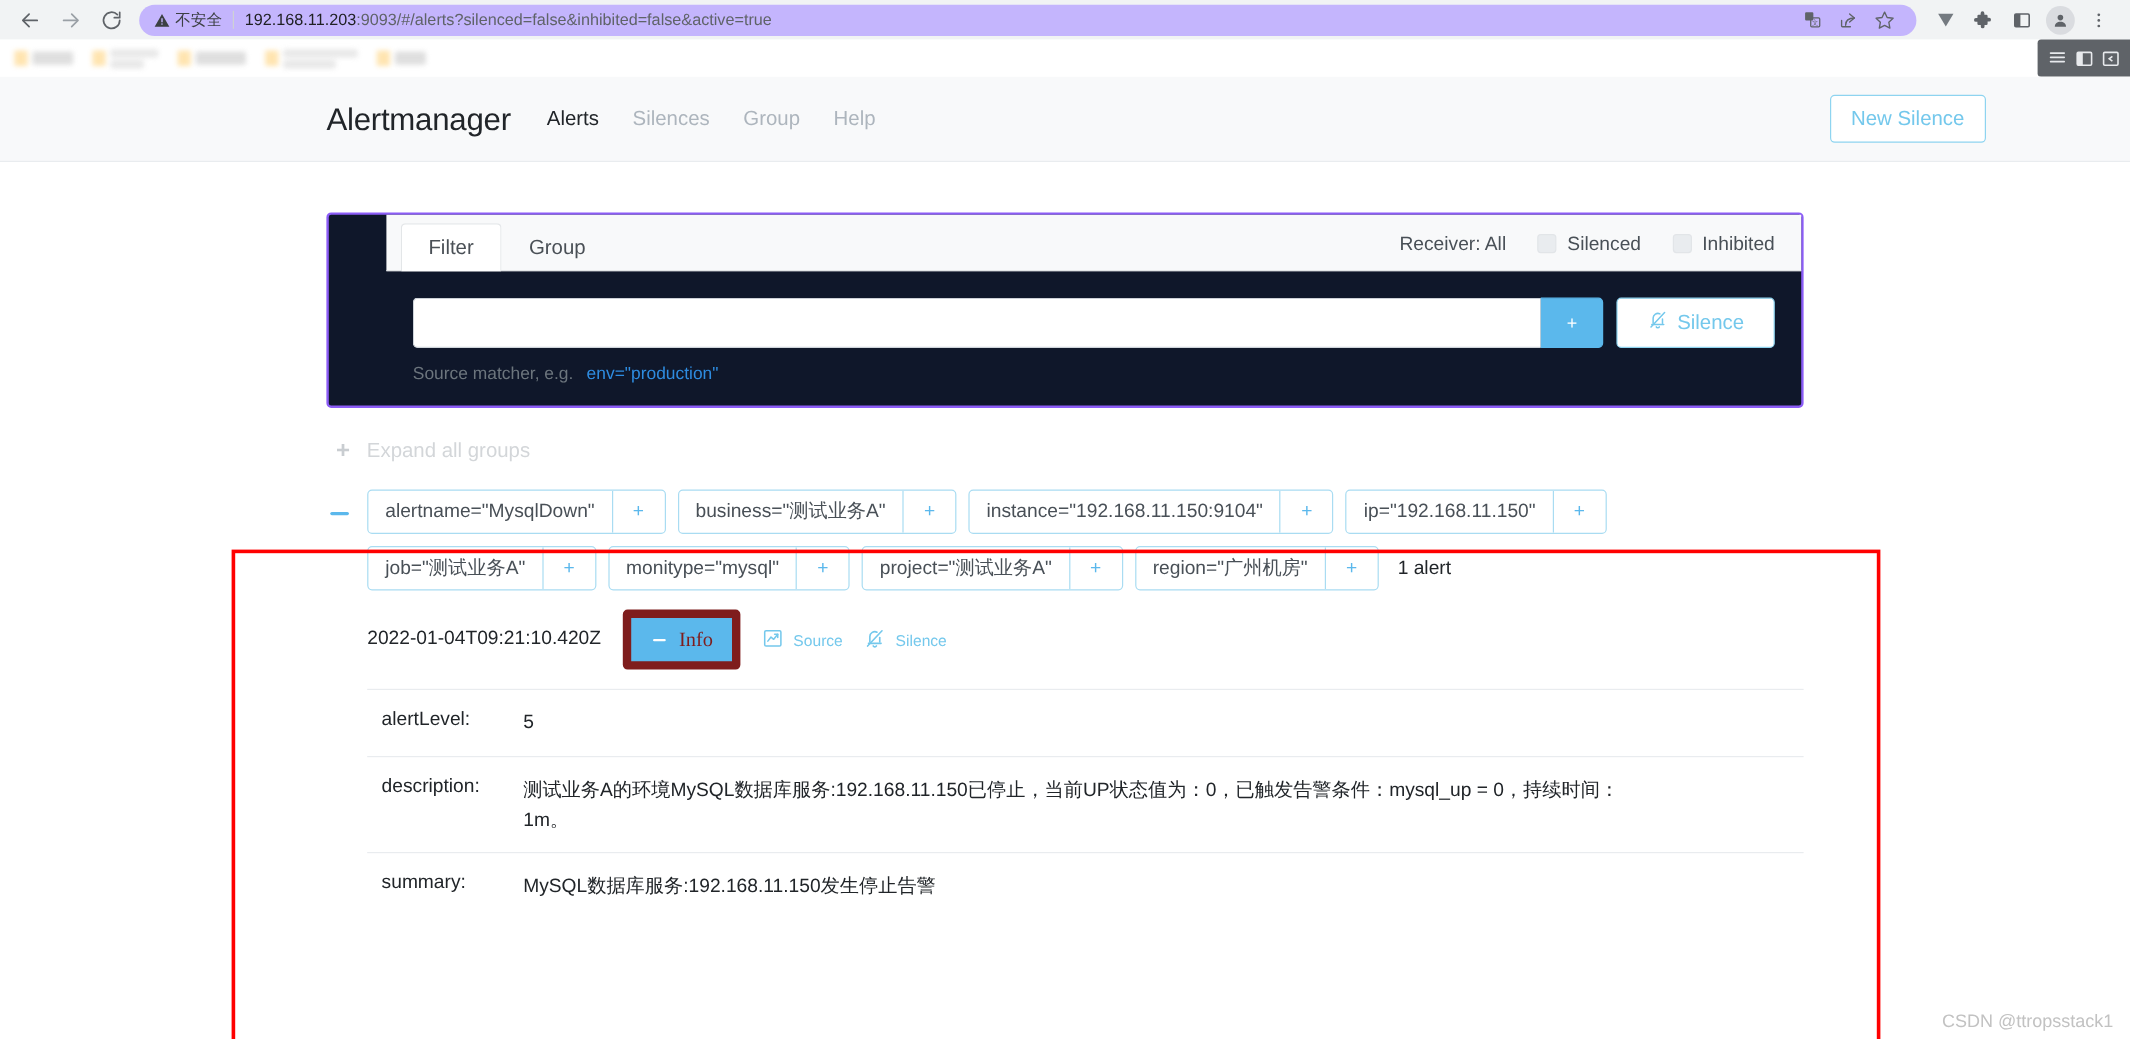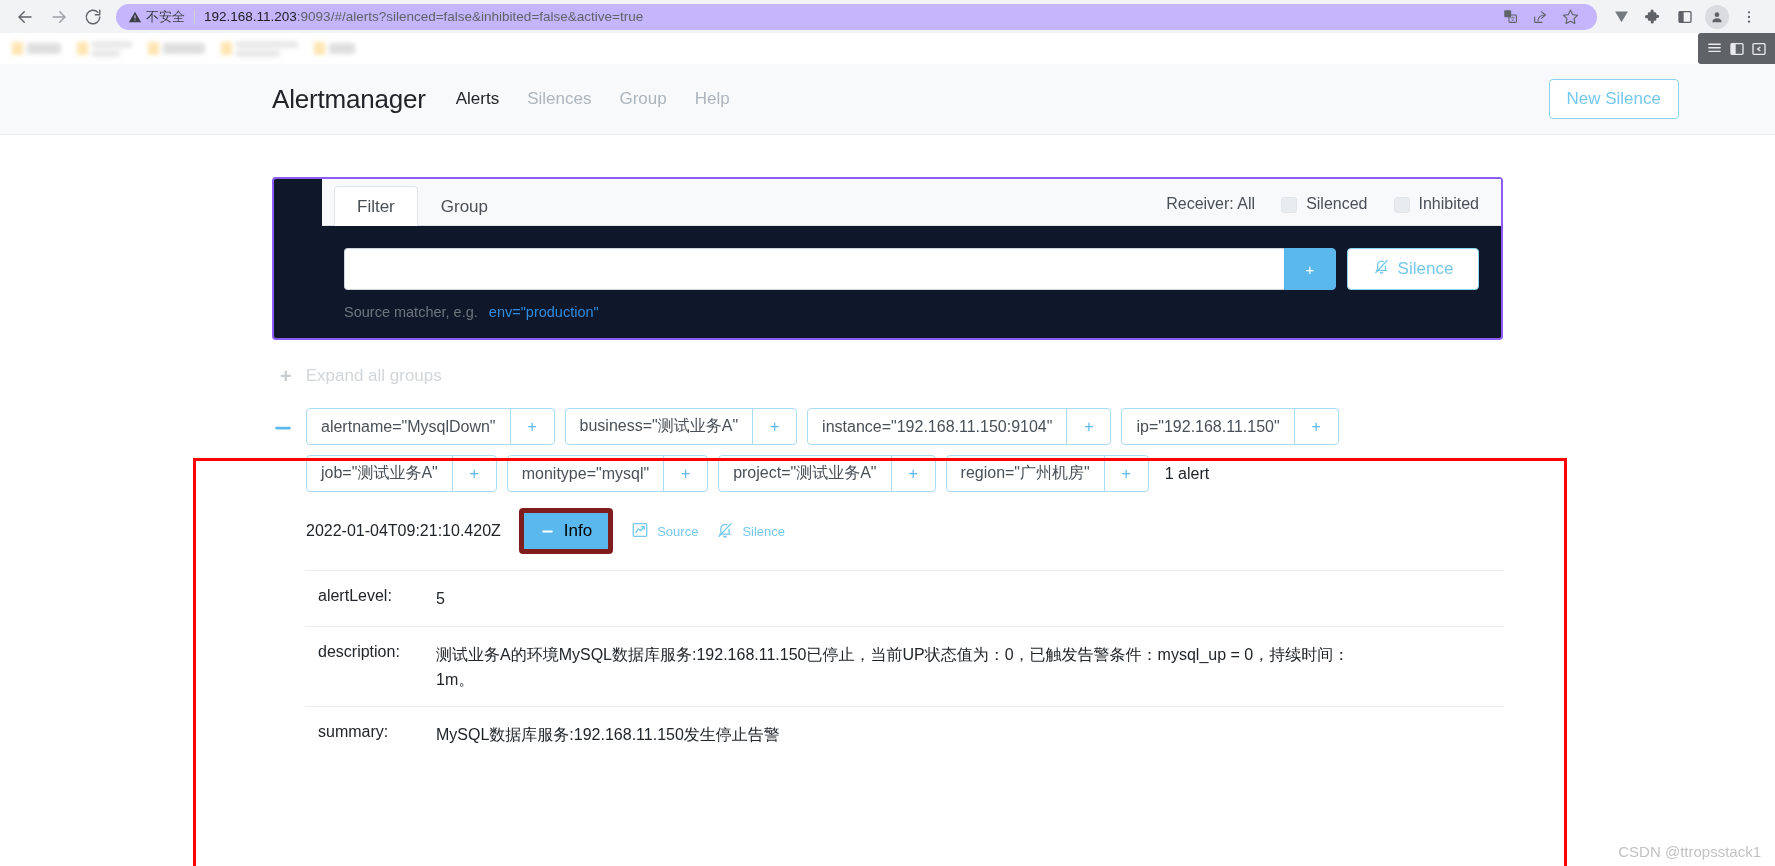--- a/index.html
+++ b/index.html
@@ -103,21 +103,21 @@
   }
   .am-brand {
     font-size:26px; color:#212529; font-weight:400;
     letter-spacing:-.2px;
     margin-right:30px;
   }
   .am-links { display:flex; align-items:center; gap:28px; }
   .am-link { font-size:17px; color:#adb5bd; text-decoration:none; }
   .am-link.active { color:#212529; }
   .new-silence {
-    margin-left:auto; margin-right:96px;
+    margin-left:auto; margin-right:120px;
     border:1px solid #8ed4f0;
     color:#74c8ec;
     background:#fff;
     border-radius:4px;
     font-size:17px;
     padding:9px 17px;
     line-height:1.2;
     cursor:pointer;
     font-family:inherit;
   }
@@ -155,21 +155,21 @@
     border-color:#e3e6e8;
     border-radius:4px 4px 0 0;
     color:#4a5056;
   }
   .head-right {
     margin-left:auto;
     display:flex; align-items:center; gap:26px;
     padding:0 22px 12px 0;
     font-size:16px; color:#495057;
   }
-  .chk-wrap { display:flex; align-items:flex-end; gap:9px; cursor:pointer; }
+  .chk-wrap { display:flex; align-items:flex-start; gap:9px; cursor:pointer; }
   .chk {
     width:16px;height:16px;border-radius:3px;background:#e9ecef;
     border:1px solid #e2e5e8;
   }
   .receiver { cursor:pointer; }
 
   .filter-body { padding:22px 22px 18px 22px; }
   .input-row { display:flex; align-items:stretch; gap:11px; }
   .inp-group { flex:1 1 auto; display:flex; }
   .matcher-input {
@@ -267,24 +267,24 @@
   .alert-count { font-size:16px; color:#212529; margin-left:6px; white-space:nowrap; }
 
   .alert-block { margin-left:34px; margin-top:16px; }
   .alert-head {
     display:flex; align-items:center; gap:18px;
     padding-bottom:16px;
     border-bottom:1px solid #e9ecef;
   }
   .ts { font-size:16px; color:#212529; }
   .info-btn {
-    background:#5bb8ec; color:#000000; border:5px solid #7f1d1d;
+    background:#5bb8ec; color:#7f1d1d; border:7px solid #7f1d1d;
     border-radius:4px; font-size:17px; padding:8px 16px;
     display:flex;align-items:center;gap:9px;
-    cursor:pointer; font-family:Liberation Sans, sans-serif;
+    cursor:pointer; font-family:Liberation Serif, serif;
   }
   .linkbtn {
     display:flex; align-items:center; gap:8px;
     font-size:13px; color:#74c8ec; cursor:pointer;justify-content:center;
   }
   .kv-row {
     display:flex; align-items:flex-start;
     padding:16px 0 14px 12px;
     border-bottom:1px solid #e9ecef;
   }

